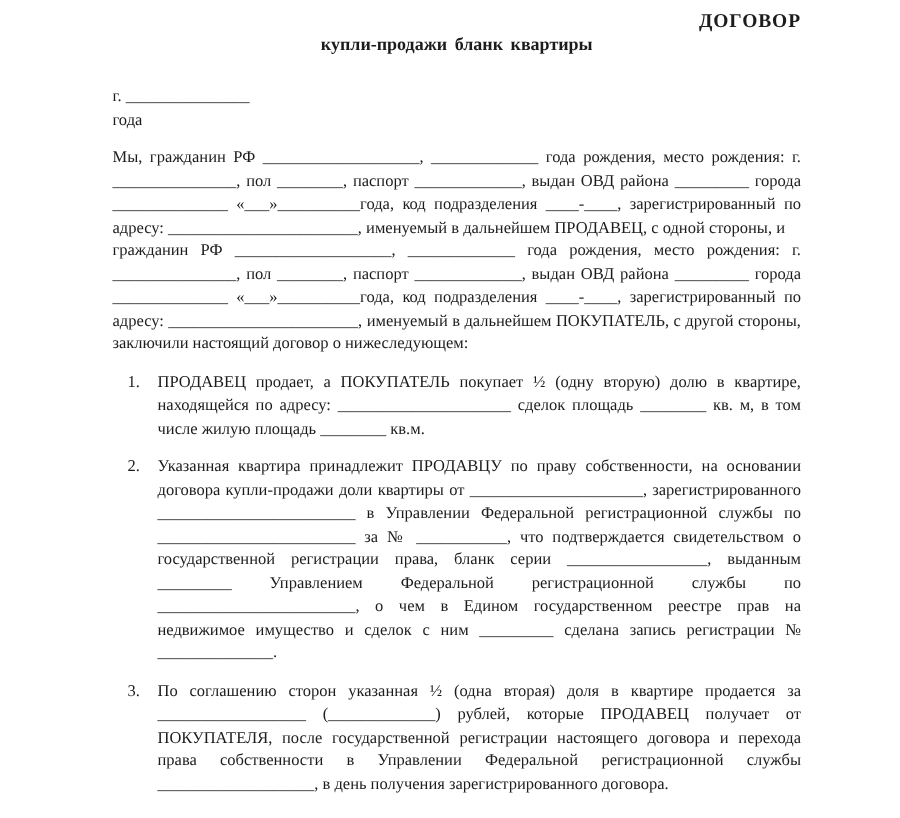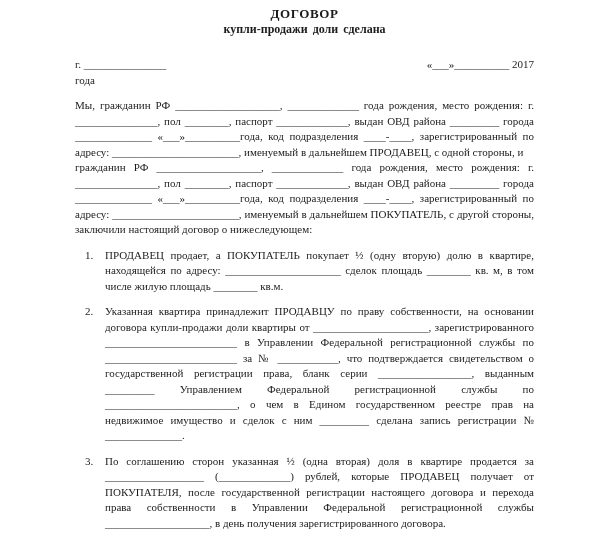--- a/index.html
+++ b/index.html
@@ -14,21 +14,21 @@
     box-sizing: border-box;
     background: #ffffff;
     color: #1c1c1c;
     font-family: "Liberation Serif", "DejaVu Serif", serif;
     font-size: 11px;
     line-height: 15.5px;
     padding: 6px 66px 0 75px;
     overflow: hidden;
   }
   .doc-title {
-    text-align: center;
+    text-align: right;
     font-weight: bold;
     font-size: 13px;
     line-height: 16px;
     letter-spacing: 0.6px;
   }
   .doc-subtitle {
     text-align: center;
     font-weight: bold;
     font-size: 12px;
     line-height: 15px;
@@ -65,25 +65,24 @@
     text-align: justify;
   }
 </style>
 </head>
 <body>
 
 <div class="page">
 
   <div class="doc-title">ДОГОВОР</div>
 
-  <div class="doc-subtitle">купли-продажи доли сделана</div>
+  <div class="doc-subtitle">купли-продажи бланк квартиры</div>
 
   <div class="place-date-row">
     <span>г. _______________</span>
-    <span>«___»__________ 2017</span>
   </div>
 
   <div class="year-word">года</div>
 
   <p class="parties">
     <span>Мы, гражданин РФ ___________________, _____________ года рождения, место рождения: г. _______________, пол ________, паспорт _____________, выдан ОВД района _________ города ______________ «___»__________года, код подразделения ____-____, зарегистрированный по адресу: _______________________, именуемый в дальнейшем ПРОДАВЕЦ, с одной стороны, и</span><br>
     <span>гражданин РФ ___________________, _____________ года рождения, место рождения: г. _______________, пол ________, паспорт _____________, выдан ОВД района _________ города ______________ «___»__________года, код подразделения ____-____, зарегистрированный по адресу: _______________________, именуемый в дальнейшем ПОКУПАТЕЛЬ, с другой стороны, заключили настоящий договор о нижеследующем:</span>
   </p>
 
   <div class="clauses">

